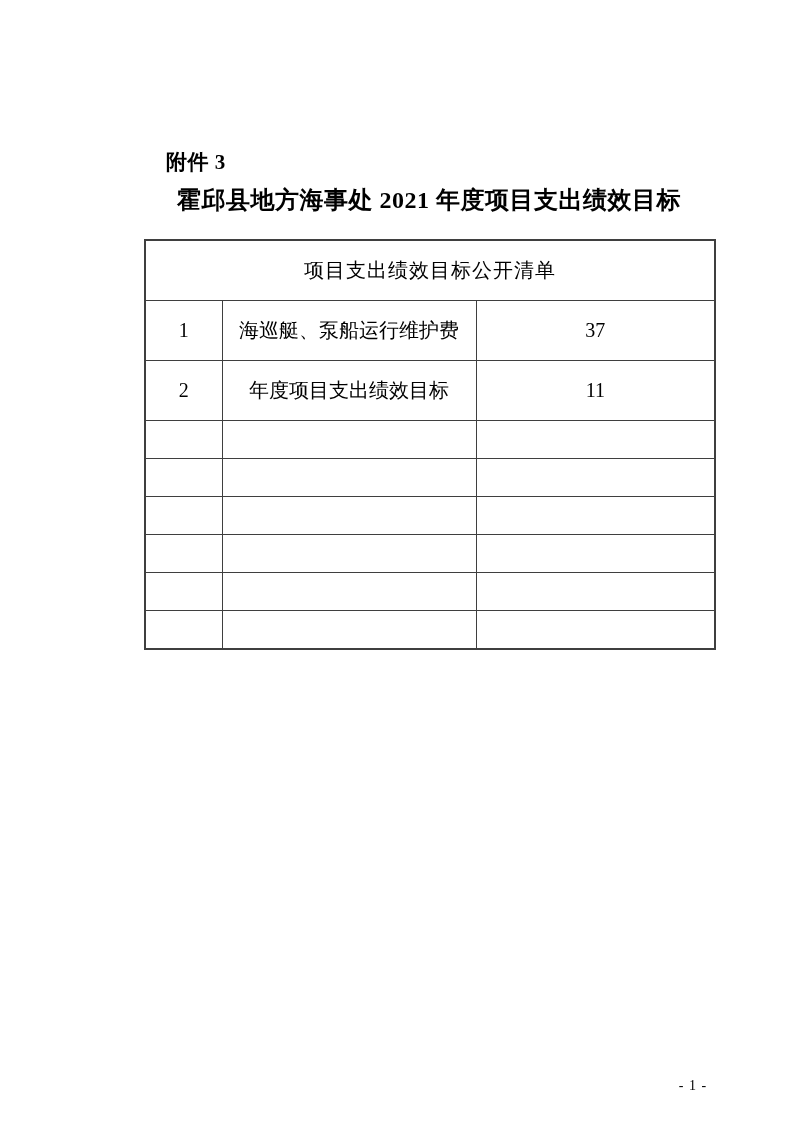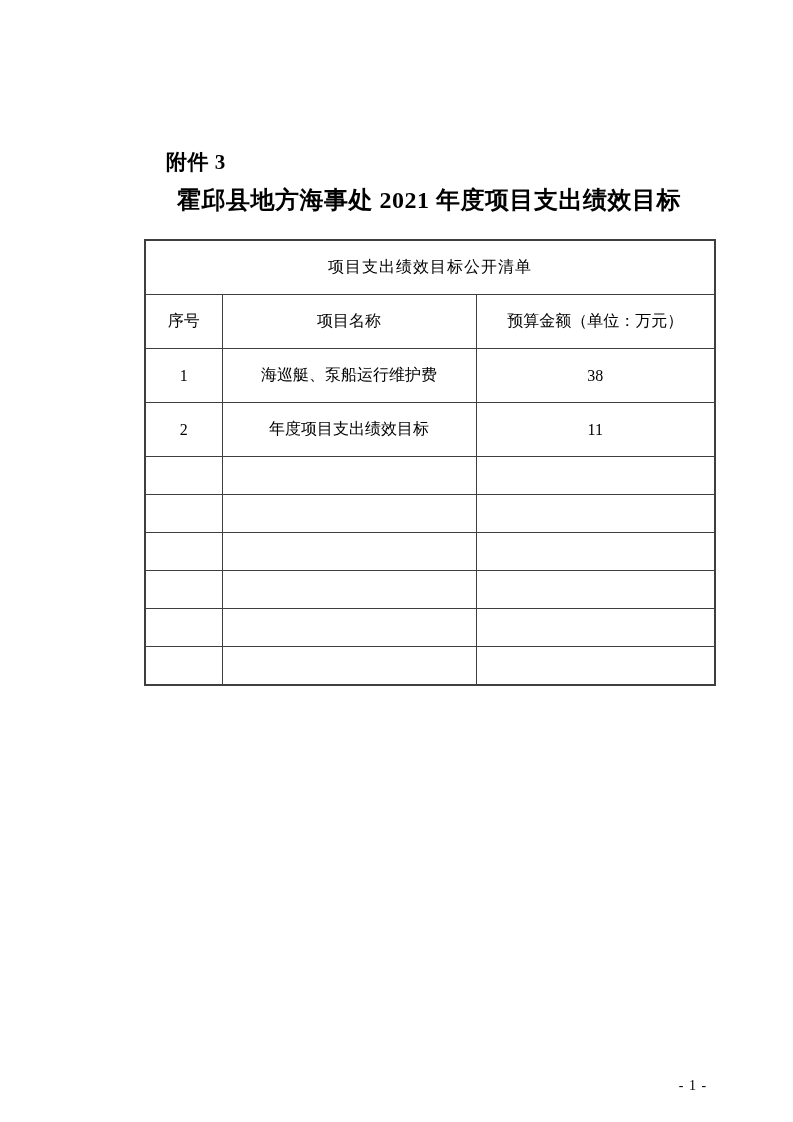--- a/index.html
+++ b/index.html
@@ -36,21 +36,21 @@
     white-space: nowrap;
   }
   table.perf-table {
     position: absolute;
     left: 112px;
     top: 207px;
     width: 570px;
     border-collapse: collapse;
     table-layout: fixed;
     border: 2px solid #3f3f3f;
-    font-size: 16px;
+    font-size: 20px;
   }
   table.perf-table th,
   table.perf-table td {
     border: 1px solid #3f3f3f;
     text-align: center;
     vertical-align: middle;
     height: 38px;
     font-weight: normal;
     overflow: hidden;
     white-space: nowrap;
@@ -81,31 +81,26 @@
   <table class="perf-table">
     <colgroup>
       <col style="width:77px">
       <col style="width:254px">
       <col style="width:239px">
     </colgroup>
     <thead>
       <tr>
         <th colspan="3" class="caption-cell">项目支出绩效目标公开清单</th>
       </tr>
-      <tr id="col-header-row">
-          <th>序号</th>
-          <th>项目名称</th>
-          <th>预算金额（单位：万元）</th>
-        </tr>
     </thead>
     <tbody id="table-body">
         <tr>
           <td>1</td>
           <td>海巡艇、泵船运行维护费</td>
-          <td>38</td>
+          <td>37</td>
         </tr>
         <tr>
           <td>2</td>
           <td>年度项目支出绩效目标</td>
           <td>11</td>
         </tr>
         <tr>
           <td></td>
           <td></td>
           <td></td>

